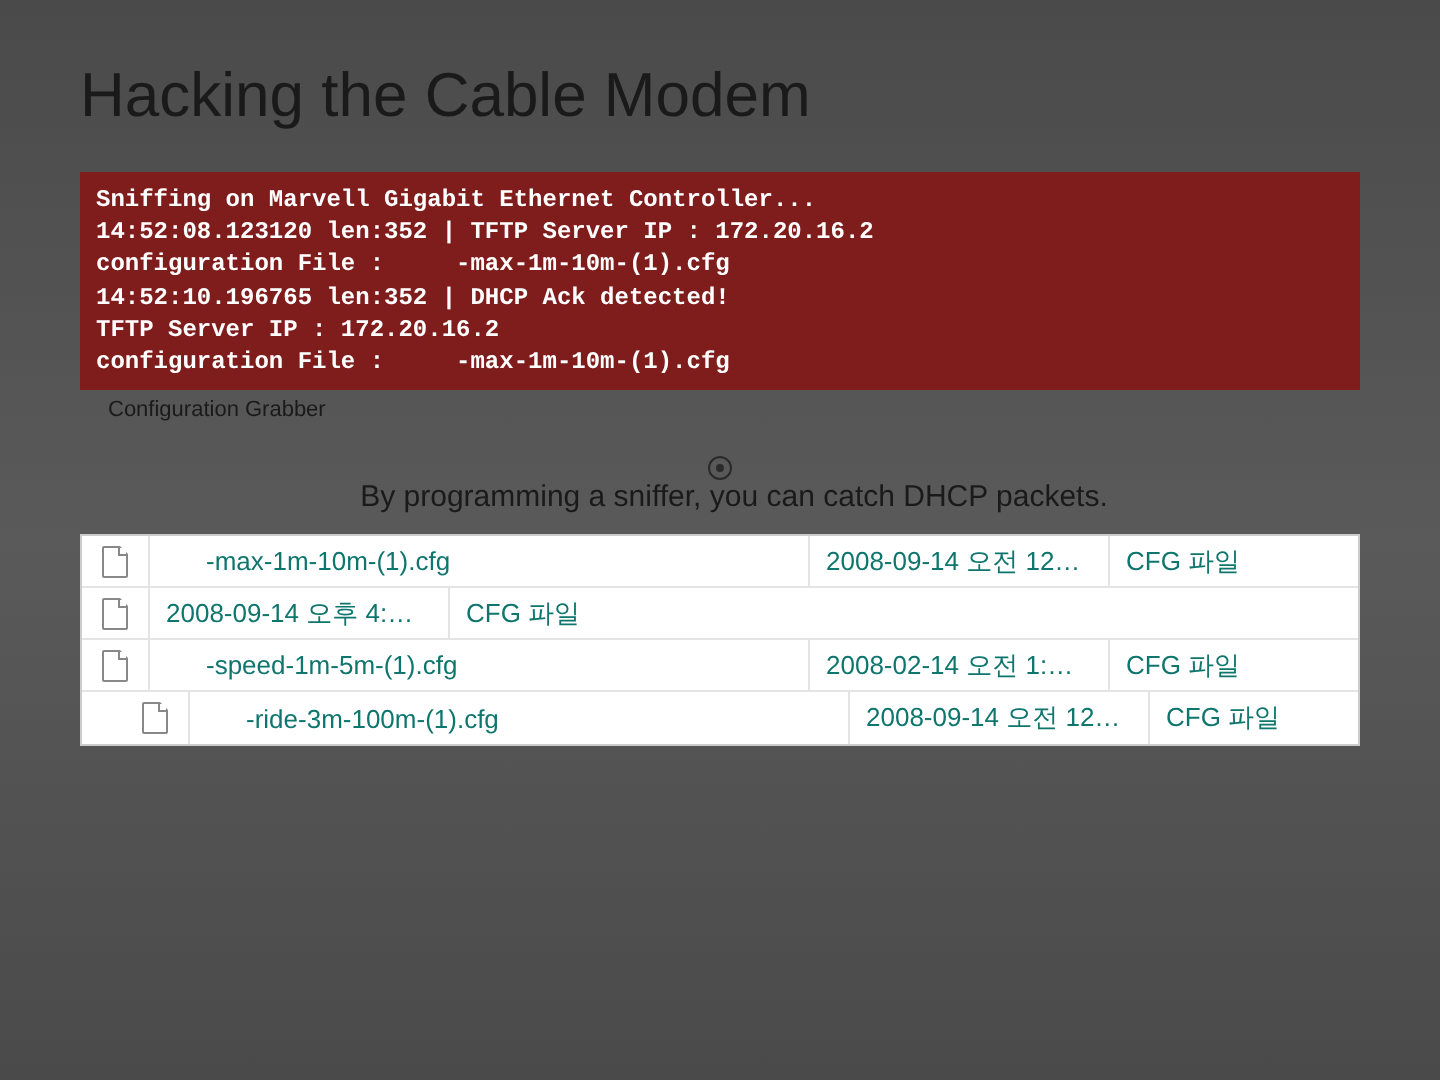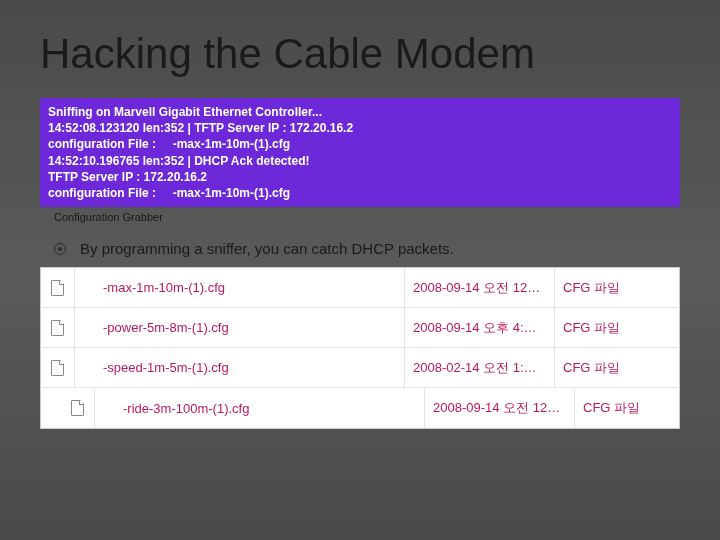--- a/index.html
+++ b/index.html
@@ -8,47 +8,48 @@
     height: 540px;
     background: linear-gradient(to bottom, #4a4a4a 0%, #5a5a5a 50%, #4a4a4a 100%);
     font-family: Arial, sans-serif;
     overflow: hidden;
     position: relative;
   }
   .slide {
     padding: 30px 40px;
   }
   .title {
-    font-size: 42px;
+    font-size: 31px;
     color: #1a1a1a;
     font-weight: normal;
     margin-bottom: 20px;
     font-family: 'Segoe UI', Arial, sans-serif;
   }
   .terminal {
-    background: #6d28d9;
+    background: #7f1d1d;
     color: #fff;
-    font-family: Liberation Sans, sans-serif;
+    font-family: Liberation Mono, monospace;
     font-size: 12px;
     font-weight: bold;
     padding: 6px 8px;
     line-height: 1.35;
     margin-bottom: 4px;
     white-space: pre;
   }
   .caption {
     font-size: 11px;
     color: #1a1a1a;
     margin: 4px 0 10px 14px;
     font-weight: normal;
   }
   .bullet-row {
     display: flex;
     align-items: center;
     margin: 17px 0 10px 14px;
+    flex-direction: column;
   }
   .bullet-icon {
     width: 12px;
     height: 12px;
     border: 1.5px solid #2a2a2a;
     border-radius: 50%;
     margin-right: 14px;
     display: inline-flex;
     align-items: center;
     justify-content: center;
@@ -68,22 +69,22 @@
   .file-list {
     background: #fff;
     border: 1px solid #ccc;
     margin-bottom: 16px;
   }
   .file-row {
     display: flex;
     align-items: center;
     border-bottom: 1px solid #e4e4e4;
     font-size: 13px;
-    color: #be185d;
-    height: 40px;
+    color: #0f766e;
+    height: 26px;
   }
   .file-row:last-child { border-bottom: none; margin-left: 20px; }
   .col-icon {
     width: 34px;
     display: flex;
     align-items: center;
     justify-content: center;
     border-right: 1px solid #e4e4e4;
     height: 100%;
   }
@@ -168,21 +169,20 @@
           <div class="file-icon"></div>
         </div>
       <div class="col-name">-max-1m-10m-(1).cfg</div>
       <div class="col-date">2008-09-14 오전 12…</div>
       <div class="col-type">CFG 파일</div>
     </div>
     <div class="file-row">
       <div class="col-icon">
           <div class="file-icon"></div>
         </div>
-      <div class="col-name">-power-5m-8m-(1).cfg</div>
       <div class="col-date">2008-09-14 오후 4:…</div>
       <div class="col-type">CFG 파일</div>
     </div>
     <div class="file-row">
       <div class="col-icon">
           <div class="file-icon"></div>
         </div>
       <div class="col-name">-speed-1m-5m-(1).cfg</div>
       <div class="col-date">2008-02-14 오전 1:…</div>
       <div class="col-type">CFG 파일</div>

